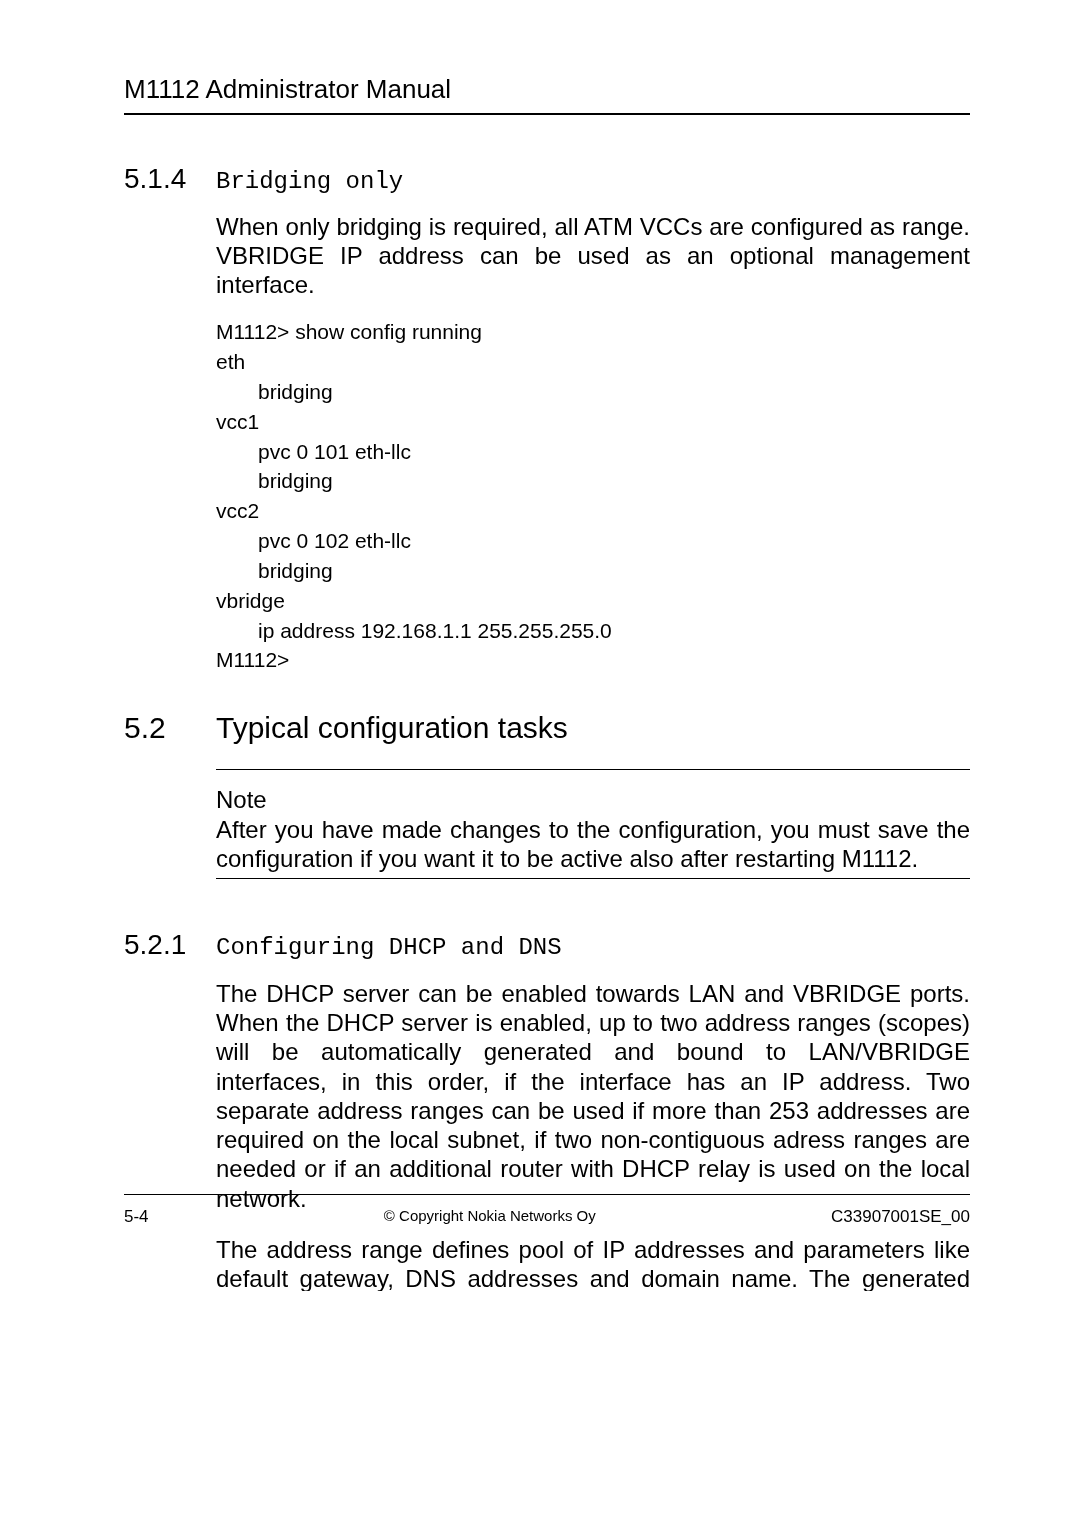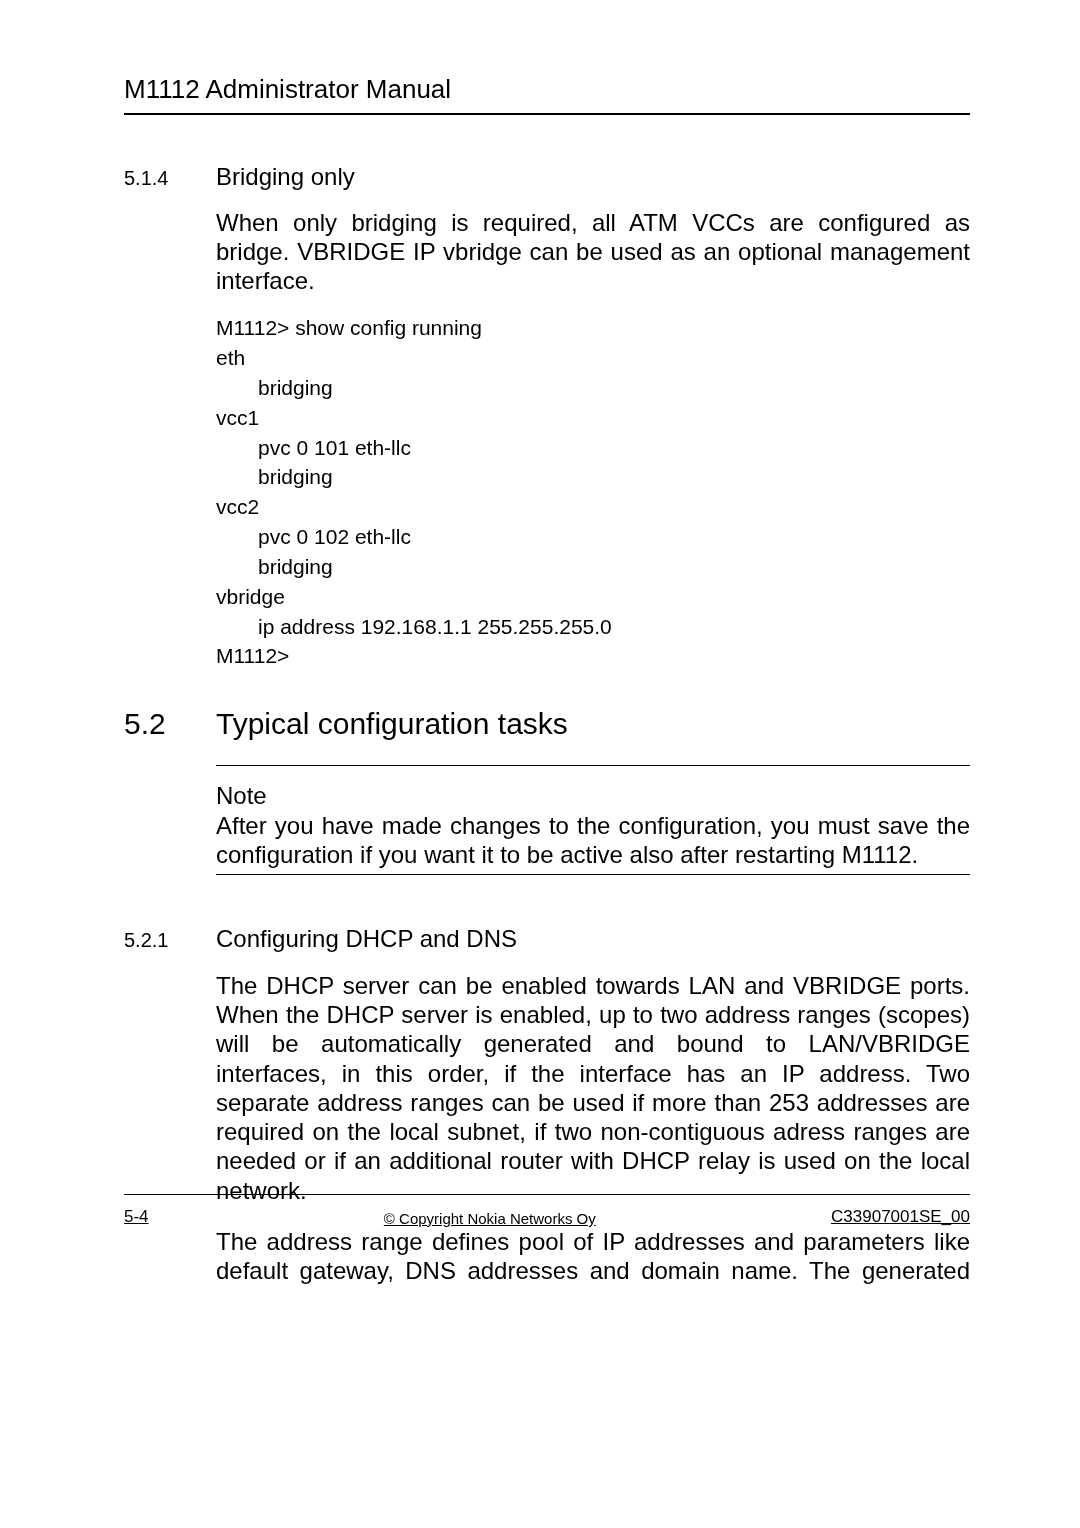--- a/index.html
+++ b/index.html
@@ -27,31 +27,32 @@
   }
   .content {
     padding-left: 0;
   }
   .sec-h {
     display: flex;
     align-items: baseline;
     margin: 0 0 18px 0;
   }
   .sec-num {
-    font-size: 20px;
+    font-size: 28px;
     width: 92px;
     flex-shrink: 0;
   }
   .sec-num-big {
     font-size: 30px;
     width: 92px;
     flex-shrink: 0;
   }
   .sec-title {
     font-size: 24px;
+    font-family: Liberation Mono, monospace;
   }
   .sec-title-big {
     font-size: 30px;
   }
   .body-block {
     margin-left: 92px;
   }
   .para {
     font-size: 24px;
     line-height: 1.2;
@@ -109,22 +110,21 @@
   }
   .footer-rule {
     border: none;
     border-top: 1.2px solid #000;
     margin: 0 0 12px 0;
   }
   .footer-row {
     display: flex;
     justify-content: space-between;
     font-size: 17px;
-    align-items: flex-end;
-    text-decoration: underline;
+    align-items: flex-start;
   }
   .footer-mid {
     font-size: 15px;
   }
 </style>
 </head>
 <body>
 
 <div class="page">
 
@@ -132,21 +132,21 @@
   <hr class="header-rule">
 
   <div class="content">
 
     <div class="sec-h">
       <div class="sec-num">5.1.4</div>
       <div class="sec-title">Bridging only</div>
     </div>
 
     <div class="body-block">
-      <p class="para">When only bridging is required, all ATM VCCs are configured as bridge. VBRIDGE IP vbridge can be used as an optional management interface.</p>
+      <p class="para">When only bridging is required, all ATM VCCs are configured as range. VBRIDGE IP address can be used as an optional management interface.</p>
 
       <div class="code-block"><span>M1112&gt; show config running</span>
 <span>eth</span>
 <span class="code-indent">bridging</span>
 <span>vcc1</span>
 <span class="code-indent">pvc 0 101 eth-llc</span>
 <span class="code-indent">bridging</span>
 <span>vcc2</span>
 <span class="code-indent">pvc 0 102 eth-llc</span>
 <span class="code-indent">bridging</span>

